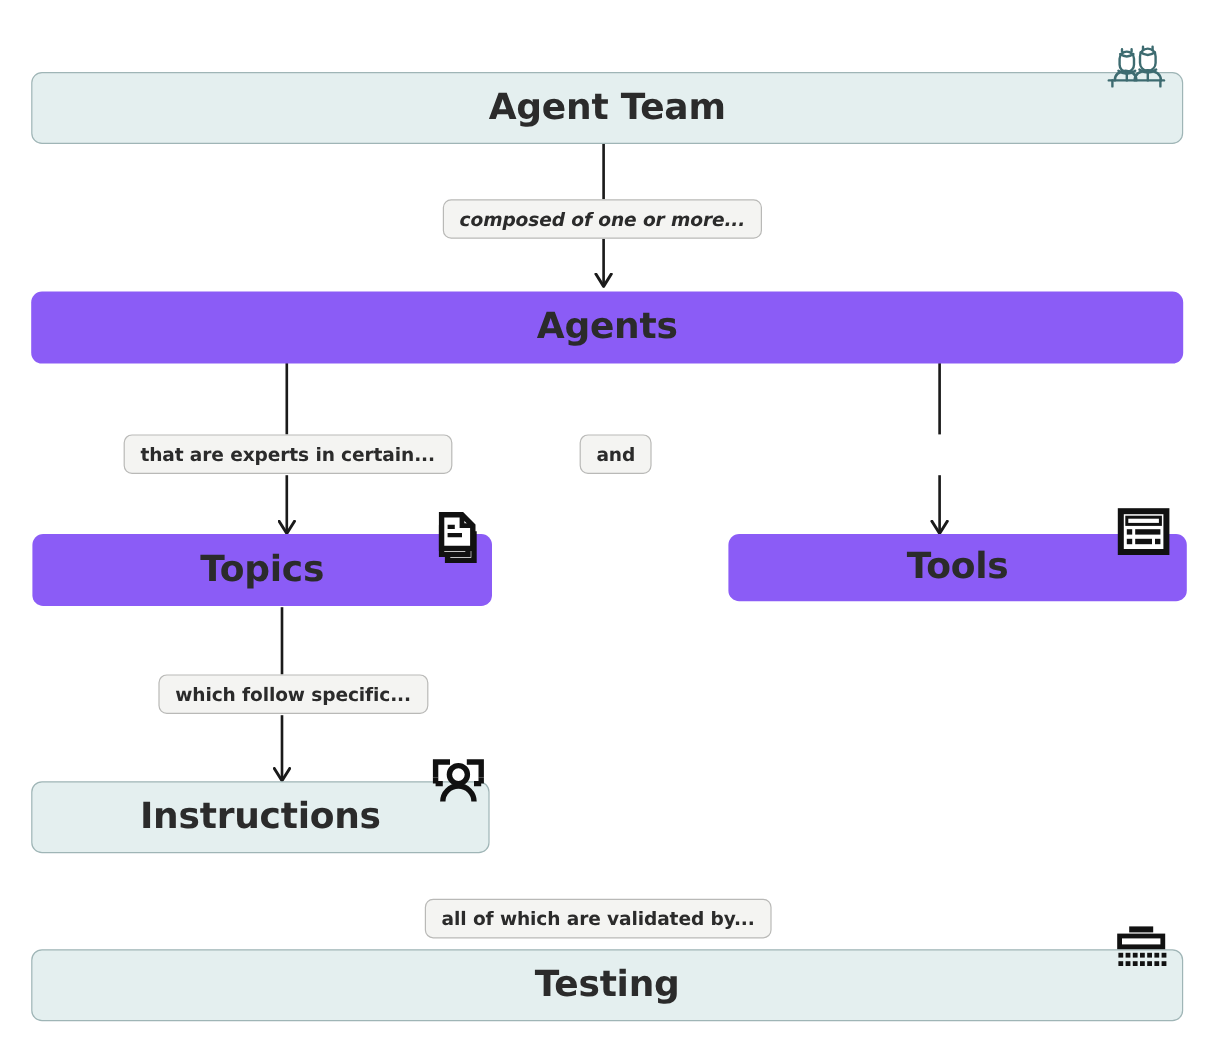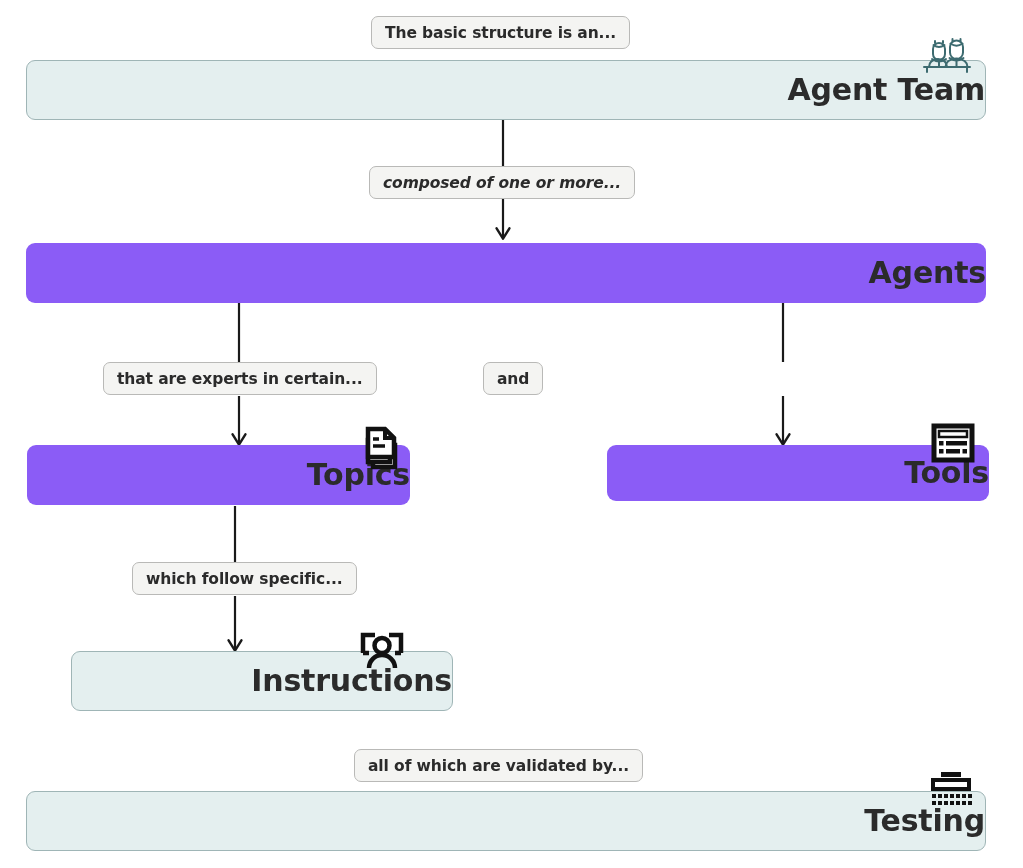--- a/index.html
+++ b/index.html
@@ -29,21 +29,21 @@
     pointer-events: none;
   }
 
   
   .node {
     position: absolute;
     box-sizing: border-box;
     border-radius: 9px;
     display: flex;
     align-items: center;
-    justify-content: flex-end;
+    justify-content: center;
   }
   .node .node-label {
     font-weight: bold;
     font-size: 30px;
     letter-spacing: -0.2px;
     color: #2b2b2b;
     text-align: center;
     line-height: 1.05;
   }
   .node.teal {
@@ -103,23 +103,20 @@
     <line x1="239" y1="300" x2="239" y2="362" stroke="#1a1a1a" stroke-width="2.2"></line>
     <line x1="239" y1="396" x2="239" y2="444" stroke="#1a1a1a" stroke-width="2.2" marker-end="url(#arrow)"></line>
 
     <line x1="783" y1="300" x2="783" y2="362" stroke="#1a1a1a" stroke-width="2.2"></line>
     <line x1="783" y1="396" x2="783" y2="444" stroke="#1a1a1a" stroke-width="2.2" marker-end="url(#arrow)"></line>
 
     <line x1="235" y1="506" x2="235" y2="562" stroke="#1a1a1a" stroke-width="2.2"></line>
     <line x1="235" y1="596" x2="235" y2="650" stroke="#1a1a1a" stroke-width="2.2" marker-end="url(#arrow)"></line>
   </svg>
 
-  <div class="chip" style="left:371px; top:16px;">
-    <span class="chip-label">The basic structure is an...</span>
-  </div>
 
   <div class="chip" style="left:369px; top:166px;font-style:italic;">
     <span class="chip-label">composed of one or more...</span>
   </div>
 
   <div class="chip" style="left:103px; top:362px;">
     <span class="chip-label">that are experts in certain...</span>
   </div>
 
   <div class="chip" style="left:483px; top:362px;">
@@ -194,21 +191,21 @@
       <g fill="#111111">
         <rect x="9" y="21" width="4.5" height="4.5"></rect>
         <rect x="16" y="21" width="21" height="4.5"></rect>
         <rect x="9" y="29" width="4.5" height="4.5"></rect>
         <rect x="16" y="29" width="14" height="4.5"></rect>
         <rect x="32.5" y="29" width="4.5" height="4.5"></rect>
       </g>
     </svg>
   </span>
 
-  <div class="node teal" style="left:26px; top:651px; width:382px; height:60px;margin-left:45px;">
+  <div class="node teal" style="left:26px; top:651px; width:382px; height:60px;">
     <span class="node-label">Instructions</span>
   </div>
   <span class="icon" style="left:358px; top:630px;">
     <svg width="48" height="46" viewBox="0 0 48 46">
       <g fill="none" stroke="#111111" stroke-width="4.5" stroke-linecap="butt">
 
         <path d="M5 18 v-13 h12"></path>
         <path d="M43 18 v-13 h-12"></path>
         <path d="M5 18 v5"></path>
         <path d="M43 18 v5"></path>

